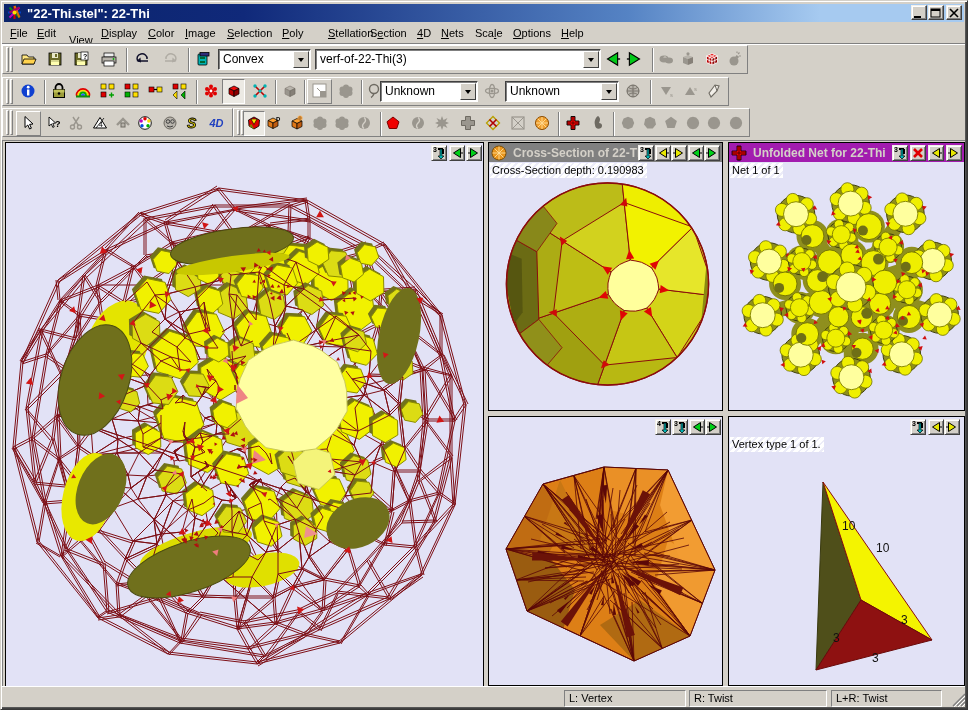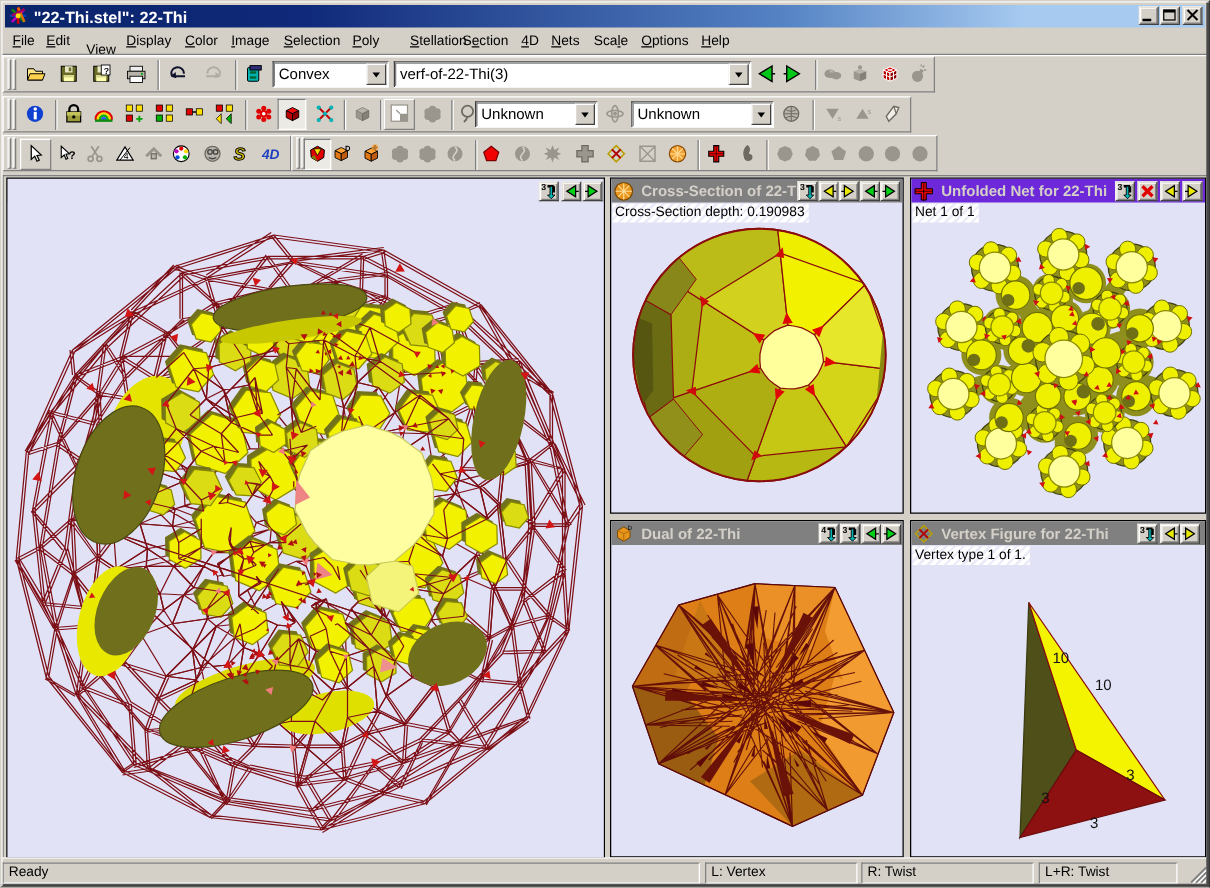--- a/index.html
+++ b/index.html
@@ -835,21 +835,21 @@
         <path d="M506.5 286.0 L509.53 253.7 L521.65 258.75 L522.66 312.28 L513.5699999999999 324.4 Z" fill="#565610"></path>
         <path d="M513.5699999999999 238.55 L540.84 203.2 L557.0 223.4 L536.8 251.68 Z" fill="#88881a" stroke="#8a0d0d" stroke-width="0.8"></path>
         <path d="M518.62 334.5 L544.88 367.83 L562.05 347.63 L538.8199999999999 319.35 Z" fill="#90901a" stroke="#8a0d0d" stroke-width="0.8"></path>
         <path d="M706.48 263.8 L701.4300000000001 319.35 L709.51 294.1 Z" fill="#8a8a10"></path>
       </g>
       <circle cx="607.5" cy="284.0" r="101" fill="none" stroke="#8a0d0d" stroke-width="1.5"></circle>
     </svg>
     <div class="band" style="left:1px;top:20px">Cross-Section depth: 0.190983</div>
   </div>
 <div class="cw" style="left:728px;top:142px;width:237px;height:269px">
-    <div class="ct" style="background:#6d28d9">
+    <div class="ct" style="background:#a21caf">
       <div style="width:16px;height:16px;margin-left:2px;flex:none"><svg width="16" height="16" viewBox="0 0 16 16">
           <path d="M6 1 h4 v5 h5 v4 h-5 v5 h-4 v-5 h-5 v-4 h5 Z" fill="#f00000" stroke="#000" stroke-width="0.8"></path>
           <path d="M8 1 v15 M1 8 h14" stroke="#000" stroke-width="0.6"></path>
         </svg></div>
       <div class="ctx" style="color:#d4d0c8;margin-left:6px">Unfolded Net for 22-Thi</div>
     </div>
     <div class="abs" style="left:163px;top:2px;width:16px;height:16px;background:#d4d0c8;border-top:1px solid #f2efe9;border-left:1px solid #f2efe9;border-right:1px solid #404040;border-bottom:1px solid #404040;box-shadow:inset 1px 1px 0 #ffffff,inset -1px -1px 0 #808080"><svg width="14" height="14" viewBox="0 0 14 14" style="margin:0 0 0 0">
         <text x="1" y="6" font-size="7" font-weight="bold" fill="#000" font-family="Liberation Sans">3</text>
         <path d="M6 3 h5 M11 3 v5" stroke="#000" stroke-width="2" fill="none"></path>
         <path d="M8 3 v7 l-2 0 l3 3 l3 -3 l-2 0 v-7 z" fill="#00b2b2" stroke="#000" stroke-width="0.7"></path>
@@ -1129,28 +1129,20 @@
       <polygon points="857.3,244.6 859.0,248.8 854.5,248.1" fill="#d01010"></polygon>
       <polygon points="843.6,310.8 842.5,306.4 846.8,307.7" fill="#d01010"></polygon>
       <polygon points="904.8,319.5 900.3,319.3 902.7,315.5" fill="#d01010"></polygon>
       <polygon points="853.9,348.9 851.5,345.1 856.0,344.9" fill="#d01010"></polygon>
       <polygon points="813.6,324.2 814.6,319.9 817.9,323.0" fill="#d01010"></polygon>
       <polygon points="905.5,273.2 902.3,276.4 901.2,272.0" fill="#d01010"></polygon>
     </svg>
     <div class="band" style="left:1px;top:20px">Net 1 of 1</div>
   </div>
 <div class="cw" style="left:488px;top:416px;width:235px;height:270px">
-    <div class="ct" style="background:#808080">
-      <div style="width:16px;height:16px;margin-left:2px;flex:none"><svg width="16" height="16" viewBox="0 0 16 16">
-          <path d="M3 5.5 L8 2.5 L13 5.5 L13 11 L8 14 L3 11 Z" fill="#e8951d" stroke="#7a4a00" stroke-width="0.8"></path>
-          <path d="M3 5.5 L8 8 L8 14 M8 8 L13 5.5" stroke="#b06a00" fill="none" stroke-width="0.8"></path>
-          <text x="11" y="5" font-size="5" fill="#000">D</text>
-        </svg></div>
-      <div class="ctx" style="color:#d4d0c8;margin-left:6px">Dual of 22-Thi</div>
-    </div>
     <div class="abs" style="left:166px;top:2px;width:16px;height:16px;background:#d4d0c8;border-top:1px solid #f2efe9;border-left:1px solid #f2efe9;border-right:1px solid #404040;border-bottom:1px solid #404040;box-shadow:inset 1px 1px 0 #ffffff,inset -1px -1px 0 #808080"><svg width="14" height="14" viewBox="0 0 14 14" style="margin:0 0 0 0">
         <text x="1" y="6" font-size="7" font-weight="bold" fill="#000" font-family="Liberation Sans">4</text>
         <path d="M6 3 h5 M11 3 v5" stroke="#000" stroke-width="2" fill="none"></path>
         <path d="M8 3 v7 l-2 0 l3 3 l3 -3 l-2 0 v-7 z" fill="#00b2b2" stroke="#000" stroke-width="0.7"></path>
       </svg></div>
     <div class="abs" style="left:183px;top:2px;width:16px;height:16px;background:#d4d0c8;border-top:1px solid #f2efe9;border-left:1px solid #f2efe9;border-right:1px solid #404040;border-bottom:1px solid #404040;box-shadow:inset 1px 1px 0 #ffffff,inset -1px -1px 0 #808080"><svg width="14" height="14" viewBox="0 0 14 14" style="margin:0 0 0 0">
         <text x="1" y="6" font-size="7" font-weight="bold" fill="#000" font-family="Liberation Sans">3</text>
         <path d="M6 3 h5 M11 3 v5" stroke="#000" stroke-width="2" fill="none"></path>
         <path d="M8 3 v7 l-2 0 l3 3 l3 -3 l-2 0 v-7 z" fill="#00b2b2" stroke="#000" stroke-width="0.7"></path>
       </svg></div>
@@ -1206,27 +1198,20 @@
         <polygon points="612.1,568.7 626.8,637.2 634.9,634.9" fill="#6b1208"></polygon>
         <polygon points="605.3,567.5 560.8,621.5 567.6,626.4" fill="#6b1208"></polygon>
         <polygon points="602.0,560.5 532.5,552.3 532.0,560.6" fill="#6b1208"></polygon>
         <polygon points="605.4,554.5 568.7,494.9 561.8,499.7" fill="#6b1208"></polygon>
         <polygon points="613.7,553.9 650.2,494.2 642.8,490.2" fill="#6b1208"></polygon>
       </g>
       <polygon points="604.0,467.0 668.0,470.0 715.0,570.0 690.0,636.0 634.0,661.0 527.0,611.0 506.0,549.0 543.0,484.0" fill="none" stroke="#5c0808" stroke-width="1"></polygon>
     </svg>
   </div>
 <div class="cw" style="left:728px;top:416px;width:237px;height:270px">
-    <div class="ct" style="background:#808080">
-      <div style="width:16px;height:16px;margin-left:2px;flex:none"><svg width="16" height="16" viewBox="0 0 16 16">
-          <path d="M8 1.5 L14.5 8 L8 14.5 L1.5 8 Z" fill="none" stroke="#b8a000" stroke-width="1.2"></path>
-          <path d="M4.5 4.5 L11.5 11.5 M11.5 4.5 L4.5 11.5" stroke="#b00000" stroke-width="1.5"></path>
-        </svg></div>
-      <div class="ctx" style="color:#d4d0c8;margin-left:6px">Vertex Figure for 22-Thi</div>
-    </div>
     <div class="abs" style="left:181px;top:2px;width:16px;height:16px;background:#d4d0c8;border-top:1px solid #f2efe9;border-left:1px solid #f2efe9;border-right:1px solid #404040;border-bottom:1px solid #404040;box-shadow:inset 1px 1px 0 #ffffff,inset -1px -1px 0 #808080"><svg width="14" height="14" viewBox="0 0 14 14" style="margin:0 0 0 0">
         <text x="1" y="6" font-size="7" font-weight="bold" fill="#000" font-family="Liberation Sans">3</text>
         <path d="M6 3 h5 M11 3 v5" stroke="#000" stroke-width="2" fill="none"></path>
         <path d="M8 3 v7 l-2 0 l3 3 l3 -3 l-2 0 v-7 z" fill="#00b2b2" stroke="#000" stroke-width="0.7"></path>
       </svg></div>
     <div class="abs" style="left:199px;top:2px;width:16px;height:16px;background:#d4d0c8;border-top:1px solid #f2efe9;border-left:1px solid #f2efe9;border-right:1px solid #404040;border-bottom:1px solid #404040;box-shadow:inset 1px 1px 0 #ffffff,inset -1px -1px 0 #808080"><svg width="14" height="14" viewBox="0 0 14 14" style="margin:0 0 0 0">
         <path d="M10.5 2.5 L3.5 7 L10.5 11.5 Z" fill="#e8e800" stroke="#000" stroke-width="1"></path>
         <line x1="10.5" y1="7" x2="13" y2="7" stroke="#000"></line>
       </svg></div>
     <div class="abs" style="left:215px;top:2px;width:16px;height:16px;background:#d4d0c8;border-top:1px solid #f2efe9;border-left:1px solid #f2efe9;border-right:1px solid #404040;border-bottom:1px solid #404040;box-shadow:inset 1px 1px 0 #ffffff,inset -1px -1px 0 #808080"><svg width="14" height="14" viewBox="0 0 14 14" style="margin:0 0 0 0">
@@ -1240,21 +1225,20 @@
       <text x="842" y="530" font-size="12" fill="#111" font-family="Liberation Sans, sans-serif">10</text>
       <text x="876" y="552" font-size="12" fill="#111" font-family="Liberation Sans, sans-serif">10</text>
       <text x="901" y="624" font-size="12" fill="#111" font-family="Liberation Sans, sans-serif">3</text>
       <text x="833" y="642" font-size="12" fill="#111" font-family="Liberation Sans, sans-serif">3</text>
       <text x="872" y="662" font-size="12" fill="#111" font-family="Liberation Sans, sans-serif">3</text>
     </svg>
     <div class="band" style="left:1px;top:20px">Vertex type 1 of 1.</div>
   </div>
 <div class="abs" style="left:0;top:686px;width:968px;height:24px;background:#d4d0c8;border-top:1px solid #ffffff"></div>
 <div class="abs" style="left:0;top:687px;width:968px;height:23px;background:#d4d0c8">
-    <div class="sbp" style="left:2px;width:558px">Ready</div>
     <div class="sbp" style="left:564px;width:122px">L: Vertex</div>
     <div class="sbp" style="left:689px;width:138px">R: Twist</div>
     <div class="sbp" style="left:831px;width:111px">L+R: Twist</div>
     <svg class="abs" style="left:949px;top:3px" width="18" height="18" viewBox="0 0 18 18">
       <line x1="12" y1="16" x2="16" y2="12" stroke="#808080" stroke-width="1.5"></line>
       <line x1="13" y1="17" x2="17" y2="13" stroke="#fff" stroke-width="1"></line>
       <line x1="8" y1="16" x2="16" y2="8" stroke="#808080" stroke-width="1.5"></line>
       <line x1="9" y1="17" x2="17" y2="9" stroke="#fff" stroke-width="1"></line>
       <line x1="4" y1="16" x2="16" y2="4" stroke="#808080" stroke-width="1.5"></line>
       <line x1="5" y1="17" x2="17" y2="5" stroke="#fff" stroke-width="1"></line>

